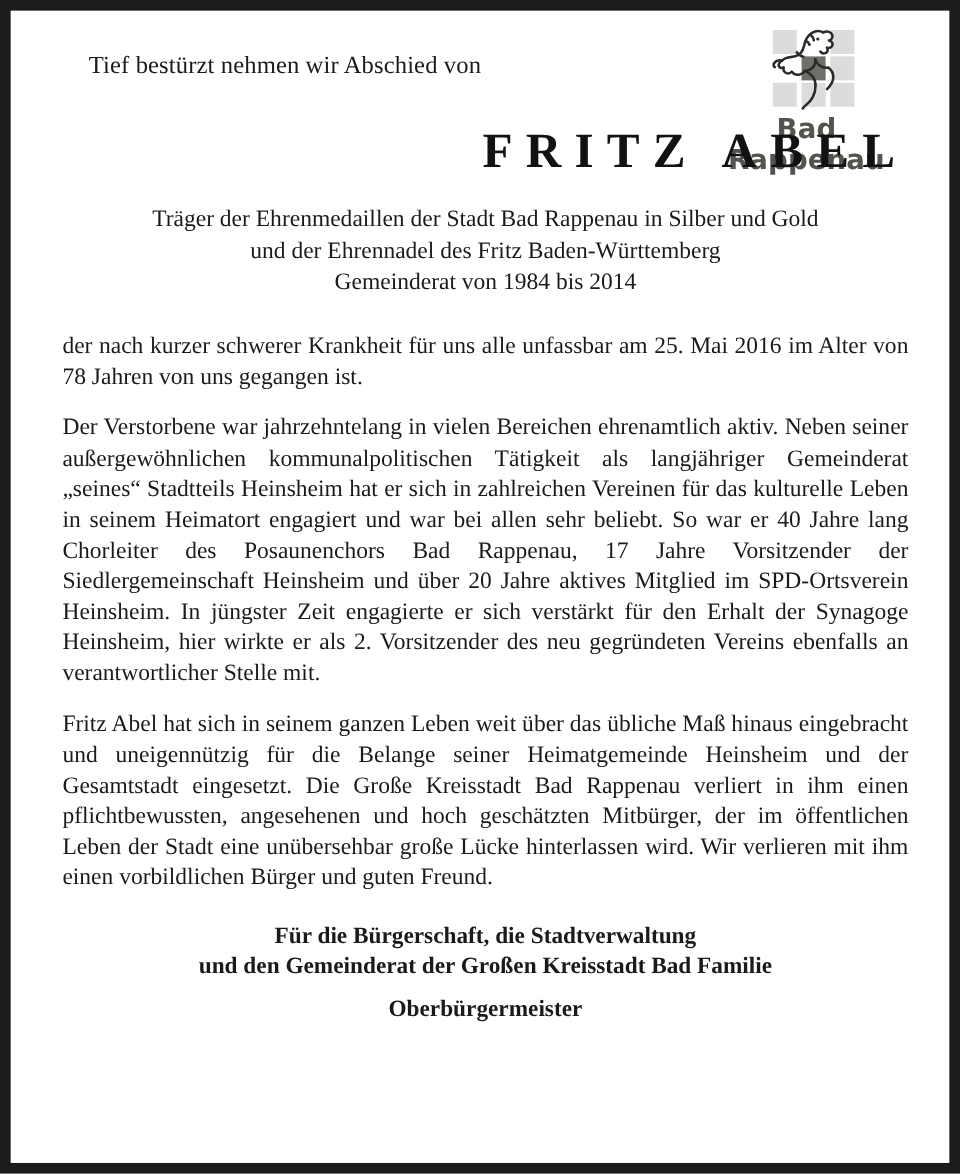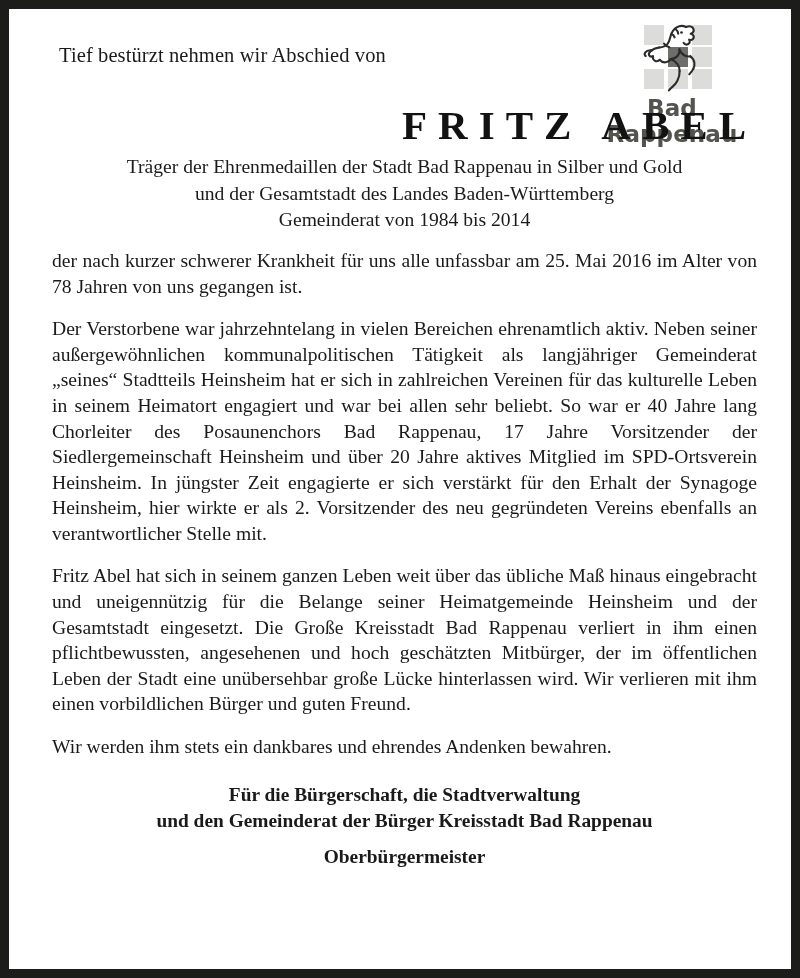--- a/index.html
+++ b/index.html
@@ -35,21 +35,21 @@
   }
 
   
   .header-row {
     position: relative;
     height: 118px;
   }
 
   .intro-line {
     position: absolute;
-    left: 7px;
+    left: 22px;
     top: 34px;
     font-size: 20.5px;
     line-height: 1.2;
     letter-spacing: 0.1px;
     white-space: nowrap;
   }
 
   
   .city-logo {
     position: absolute;
@@ -84,21 +84,21 @@
     letter-spacing: 11px;
     text-indent: 11px;
     line-height: 1.0;
     position: relative;
     top: -22px;
     color: #121212;
   }
 
   
   .honors {
-    margin: 0;
+    margin: 16px;
     position: relative;
     top: -14px;
     text-align: center;
     font-size: 19.6px;
     line-height: 1.365;
   }
   .honors div { white-space: nowrap; }
 
   
   .body-text {
@@ -179,36 +179,35 @@
           <circle cx="57.5" cy="11.5" r="1.35" fill="#2b2b29"></circle>
         </svg>
         <div class="logo-wordmark">Bad Rappenau</div>
       </div>
     </div>
 
     <h1 class="deceased-name">FRITZ ABEL</h1>
 
     <div class="honors">
       <div>Träger der Ehrenmedaillen der Stadt Bad Rappenau in Silber und Gold</div>
-      <div>und der Gesamtstadt des Landes Baden-Württemberg</div>
+      <div>und der Ehrennadel des Fritz Baden-Württemberg</div>
       <div>Gemeinderat von 1984 bis 2014</div>
     </div>
 
     <div class="body-text">
       <p class="para" style="margin-top:4px;">der nach kurzer schwerer Krankheit für uns alle unfassbar am 25. Mai 2016 im Alter von 78 Jahren von uns gegangen ist.</p>
 
       <p class="para">Der Verstorbene war jahrzehntelang in vielen Bereichen ehrenamtlich aktiv. Neben seiner außergewöhnlichen kommunalpolitischen Tätigkeit als langjähriger Gemeinderat „seines“ Stadtteils Heinsheim hat er sich in zahlreichen Vereinen für das kulturelle Leben in seinem Heimatort engagiert und war bei allen sehr beliebt. So war er 40 Jahre lang Chorleiter des Posaunenchors Bad Rappenau, 17 Jahre Vorsitzender der Siedlergemeinschaft Heinsheim und über 20 Jahre aktives Mitglied im SPD-Ortsverein Heinsheim. In jüngster Zeit engagierte er sich verstärkt für den Erhalt der Synagoge Heinsheim, hier wirkte er als 2. Vorsitzender des neu gegründeten Vereins ebenfalls an verantwortlicher Stelle mit.</p>
 
       <p class="para">Fritz Abel hat sich in seinem ganzen Leben weit über das übliche Maß hinaus eingebracht und uneigennützig für die Belange seiner Heimatgemeinde Heinsheim und der Gesamtstadt eingesetzt. Die Große Kreisstadt Bad Rappenau verliert in ihm einen pflichtbewussten, angesehenen und hoch geschätzten Mitbürger, der im öffentlichen Leben der Stadt eine unübersehbar große Lücke hinterlassen wird. Wir verlieren mit ihm einen vorbildlichen Bürger und guten Freund.</p>
 
 
-      <p class="para">Wir werden ihm stets ein dankbares und ehrendes Andenken bewahren.</p>
     </div>
 
     <div class="signature">
       <div>Für die Bürgerschaft, die Stadtverwaltung</div>
-      <div>und den Gemeinderat der Bürger Kreisstadt Bad Rappenau</div>
+      <div>und den Gemeinderat der Großen Kreisstadt Bad Familie</div>
       <div class="sig-gap"></div>
       <div>Oberbürgermeister</div>
     </div>
 
   </div>
 </div>
 
 </body></html>

